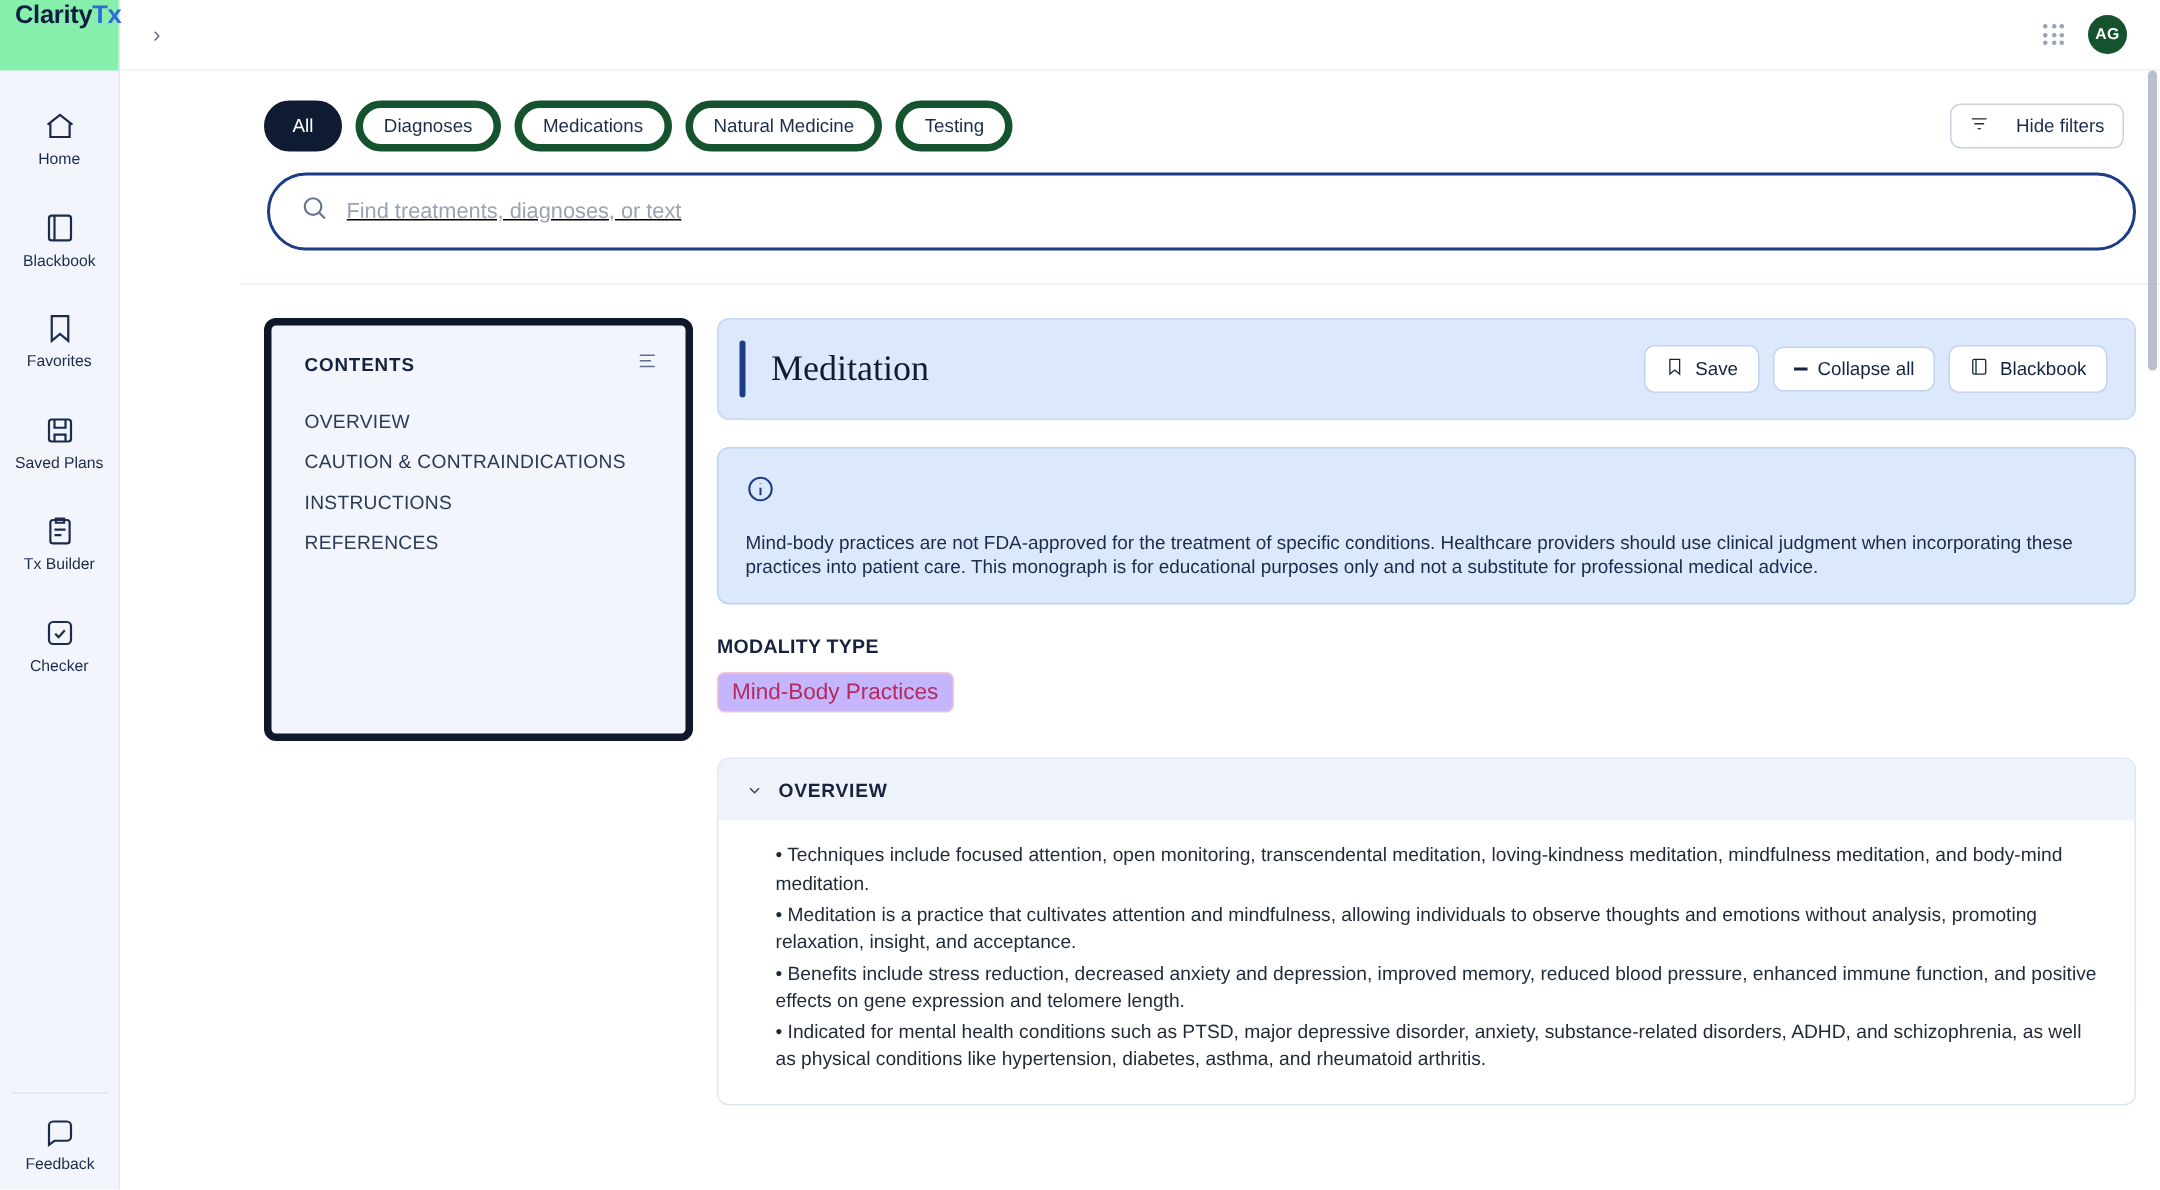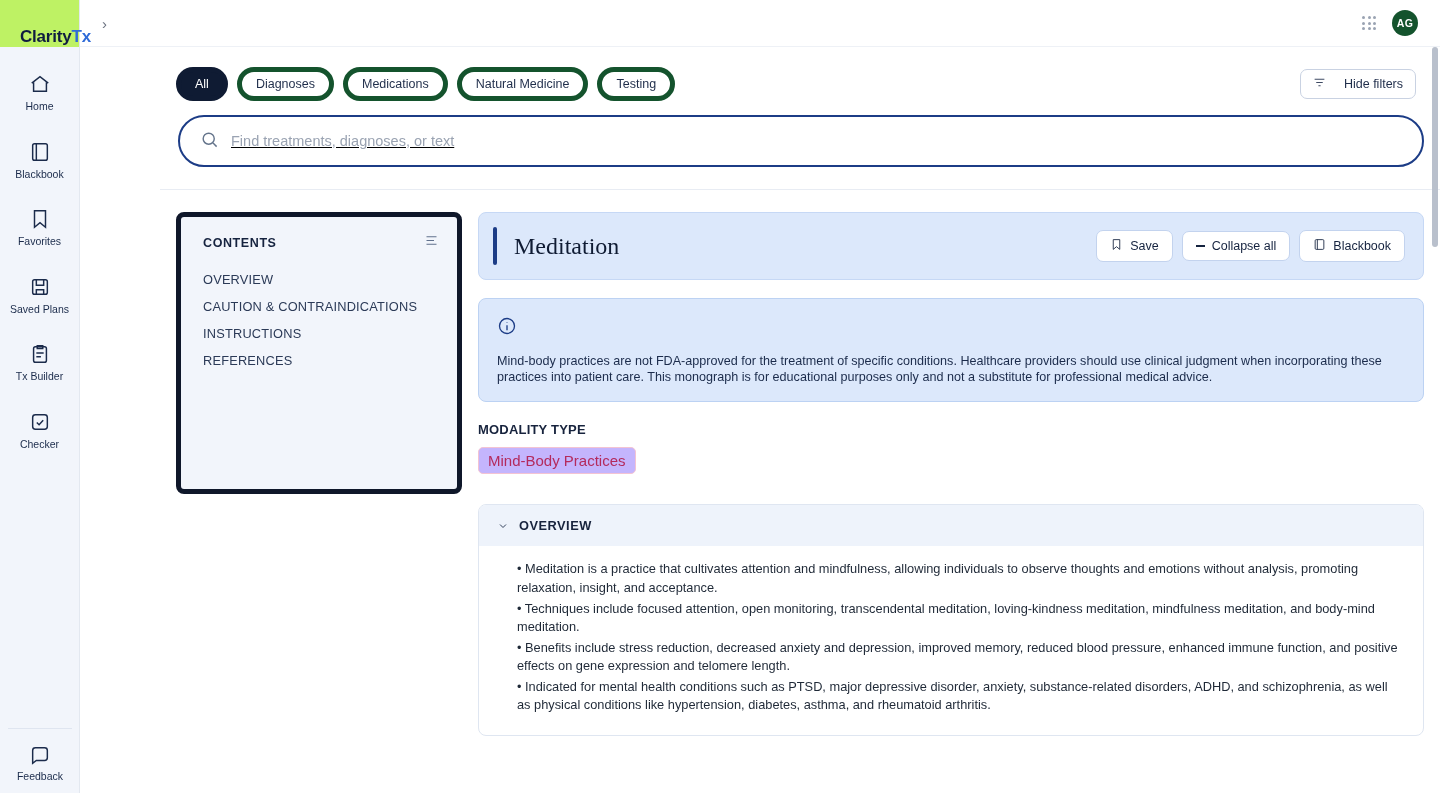--- a/index.html
+++ b/index.html
@@ -16,23 +16,23 @@
   .sidebar {
     width: 80px; height: 793px;
     background: #f2f5fb;
     border-right: 1px solid #e3e8f0;
     display: flex; flex-direction: column; align-items: center;
     flex: 0 0 80px;
     position: relative;
   }
   .brand {
     height: 47px; width: 100%;
-    display: flex; align-items: flex-end; justify-content: flex-start;
-    padding-left: 20px;
-    background: #bef264;
+    display: flex; align-items: flex-start; justify-content: flex-start;
+    padding-left: 10px;
+    background: #86efac;
   }
   .brand-text { font-size: 17px; font-weight: 700; color: #0f1d40; letter-spacing: -0.2px; }
   .brand-text .tx { color: #2f6bd8; }
   .nav { margin-top: 22px; width: 100%; display: flex; flex-direction: column; align-items: center; gap: 22px; }
   .nav-item {
     width: 72px; display: flex; flex-direction: column; align-items: center; gap: 4px;
     cursor: pointer; padding: 2px 0;
   }
   .nav-icon {
     width: 26px; height: 26px; display: flex; align-items: center; justify-content: center;
@@ -362,22 +362,22 @@
         </div>
 
         <div class="section">
           <div class="section-head">
             <svg class="caret" viewBox="0 0 24 24">
                 <path d="M6 9l6 6 6-6"></path>
               </svg>
             <span class="section-title">OVERVIEW</span>
           </div>
           <div class="section-body">
+            <p class="bullet">• Techniques include focused attention, open monitoring, transcendental meditation, loving-kindness meditation, mindfulness meditation, and body-mind meditation.</p>
             <p class="bullet">• Meditation is a practice that cultivates attention and mindfulness, allowing individuals to observe thoughts and emotions without analysis, promoting relaxation, insight, and acceptance.</p>
-            <p class="bullet">• Techniques include focused attention, open monitoring, transcendental meditation, loving-kindness meditation, mindfulness meditation, and body-mind meditation.</p>
             <p class="bullet">• Benefits include stress reduction, decreased anxiety and depression, improved memory, reduced blood pressure, enhanced immune function, and positive effects on gene expression and telomere length.</p>
             <p class="bullet">• Indicated for mental health conditions such as PTSD, major depressive disorder, anxiety, substance-related disorders, ADHD, and schizophrenia, as well as physical conditions like hypertension, diabetes, asthma, and rheumatoid arthritis.</p>
           </div>
         </div>
 
       </div>
     </div>
   </section>
 
   <div class="scrollbar"></div>

